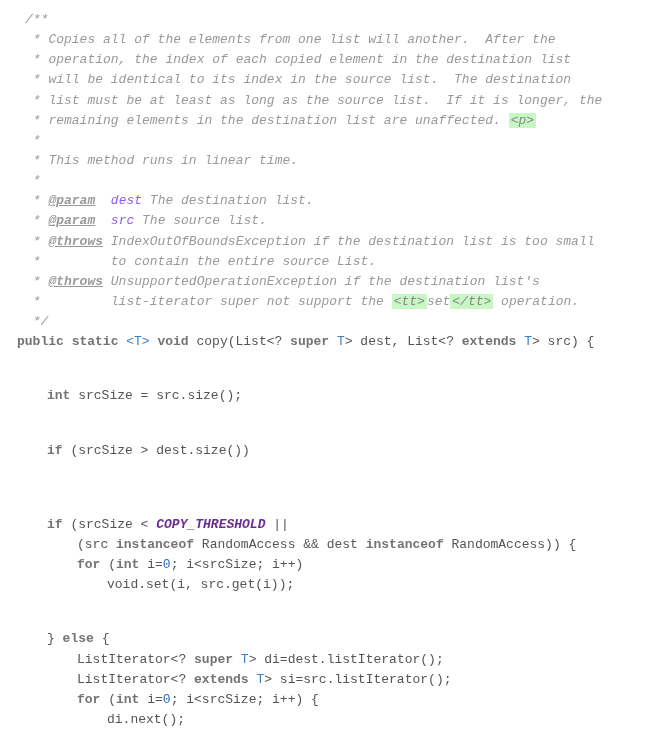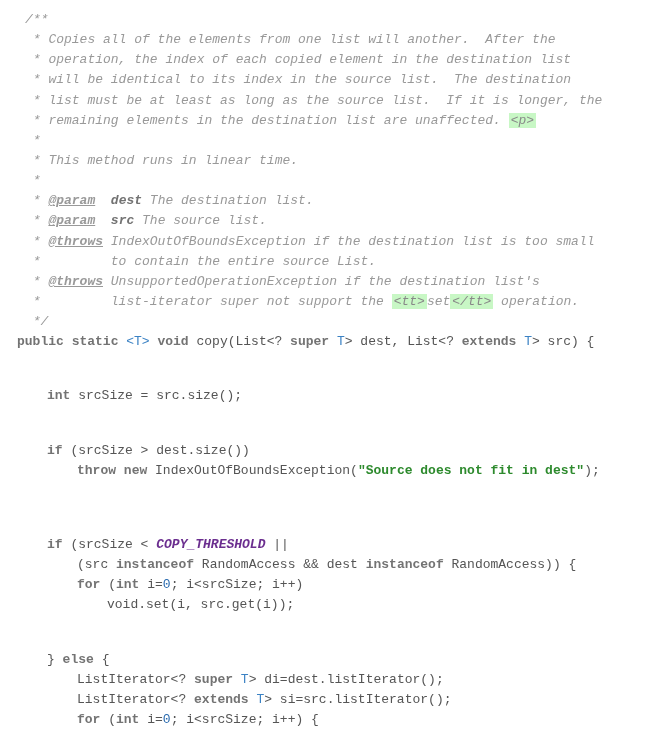--- a/index.html
+++ b/index.html
@@ -8,21 +8,21 @@
       font-size: 13px;
       line-height: 1.55;
       padding: 10px 15px;
       color: #333;
       font-style: italic;
       background: #fff;
       width: 651px;
     }
     .comment { color: #999; }
     .javadoc-tag { color: #999; font-weight: bold; font-style: italic; text-decoration: underline; text-align: right; }
-    .javadoc-param { color: #737373; font-weight: bold; font-style: italic; margin-top: 40px; }
+    .javadoc-param { color: #8b5cf6; font-weight: normal; font-style: italic; margin-top: 40px; }
     .highlight { background-color: #c8f7c5; color: #888; padding: 0 2px; }
     .keyword { color: #737373; font-weight: bold; font-style: normal; text-align: center; }
     .type-param { color: #3b82c4; font-style: normal; }
     .normal { color: #555; font-style: normal; }
     .constant { color: #6b2e8f; font-weight: bold; }
     .string { color: #2d8a2d; font-weight: bold; font-style: normal; }
     .number { color: #2b6cb0; font-style: normal; }
     .indent1 { padding-left: 30px; margin-top: 34px; }
     .indent2 { padding-left: 60px; }
     .indent3 { padding-left: 90px; }
@@ -47,21 +47,20 @@
 <div class="line indent-half"><span class="comment"> * </span><span class="javadoc-tag">@throws</span><span class="comment"> IndexOutOfBoundsException if the destination list is too small</span></div>
 <div class="line indent-half"><span class="comment"> *         to contain the entire source List.</span></div>
 <div class="line indent-half"><span class="comment"> * </span><span class="javadoc-tag">@throws</span><span class="comment"> UnsupportedOperationException if the destination list's</span></div>
 <div class="line indent-half"><span class="comment"> *         list-iterator super not support the </span><span class="highlight">&lt;tt&gt;</span><span class="comment">set</span><span class="highlight">&lt;/tt&gt;</span><span class="comment"> operation.</span></div>
 <div class="line indent-half"><span class="comment"> */</span></div>
 
 <div class="line"><span class="keyword">public</span><span class="normal"> </span><span class="keyword">static</span><span class="normal"> </span><span class="type-param">&lt;T&gt;</span><span class="normal"> </span><span class="keyword">void</span><span class="normal"> copy(List&lt;? </span><span class="keyword">super</span><span class="type-param"> T</span><span class="normal">&gt; dest, List&lt;? </span><span class="keyword">extends</span><span class="type-param"> T</span><span class="normal">&gt; src) {</span></div>
 
 <div class="line indent1"><span class="keyword">int</span><span class="normal"> srcSize = src.size();</span></div>
 <div class="line indent1"><span class="keyword">if</span><span class="normal"> (srcSize &gt; dest.size())</span></div>
-<div class="line indent2"><span class="keyword">throw</span><span class="normal"> </span><span class="keyword">new</span><span class="normal"> IndexOutOfBoundsException(</span><span class="string">"Source does not fit in dest"</span><span class="normal">);</span></div>
 <div class="line">&nbsp;</div>
 <div class="line indent1"><span class="keyword">if</span><span class="normal"> (srcSize &lt; </span><span class="constant">COPY_THRESHOLD</span><span class="normal"> ||</span></div>
 <div class="line indent2"><span class="normal">(src </span><span class="keyword">instanceof</span><span class="normal"> RandomAccess &amp;&amp; dest </span><span class="keyword">instanceof</span><span class="normal"> RandomAccess)) {</span></div>
 <div class="line indent2"><span class="keyword">for</span><span class="normal"> (</span><span class="keyword">int</span><span class="normal"> i=</span><span class="number">0</span><span class="normal">; i&lt;srcSize; i++)</span></div>
 <div class="line indent3"><span class="normal">void.set(i, src.get(i));</span></div>
 <div class="line indent1"><span class="normal">} </span><span class="keyword">else</span><span class="normal"> {</span></div>
 <div class="line indent2"><span class="normal">ListIterator&lt;? </span><span class="keyword">super</span><span class="type-param"> T</span><span class="normal">&gt; di=dest.listIterator();</span></div>
 <div class="line indent2"><span class="normal">ListIterator&lt;? </span><span class="keyword">extends</span><span class="type-param"> T</span><span class="normal">&gt; si=src.listIterator();</span></div>
 <div class="line indent2"><span class="keyword">for</span><span class="normal"> (</span><span class="keyword">int</span><span class="normal"> i=</span><span class="number">0</span><span class="normal">; i&lt;srcSize; i++) {</span></div>
 <div class="line indent3"><span class="normal">di.next();</span></div>

